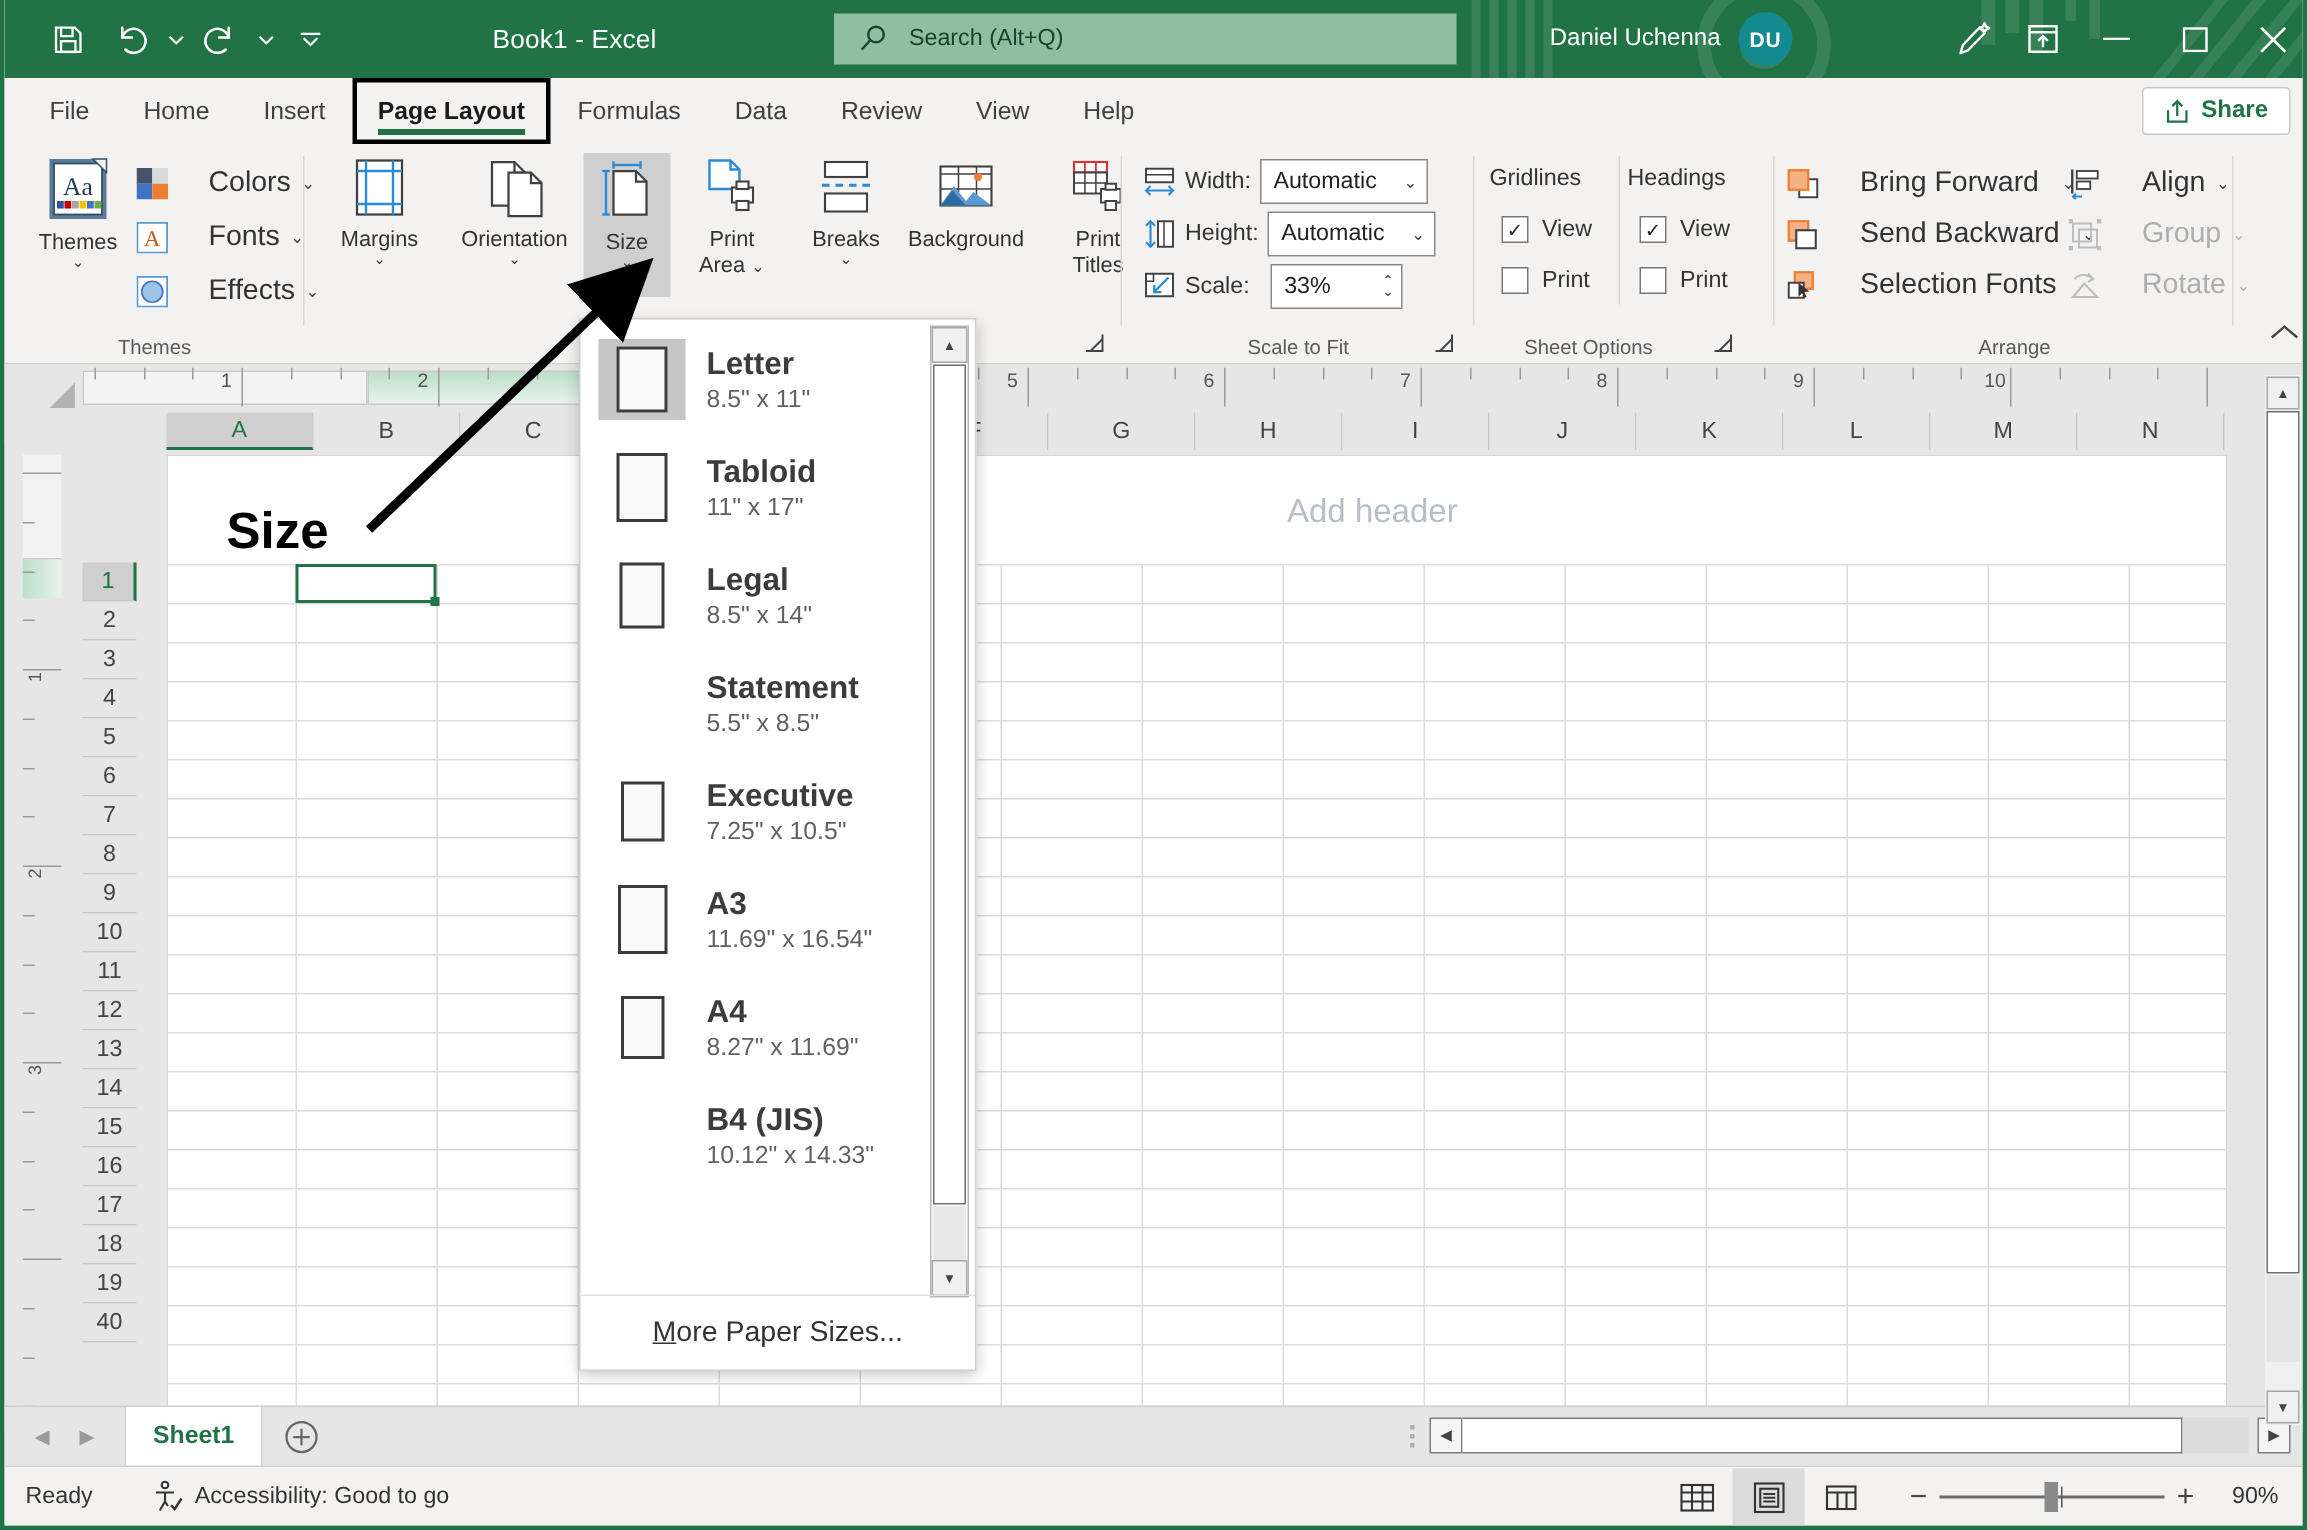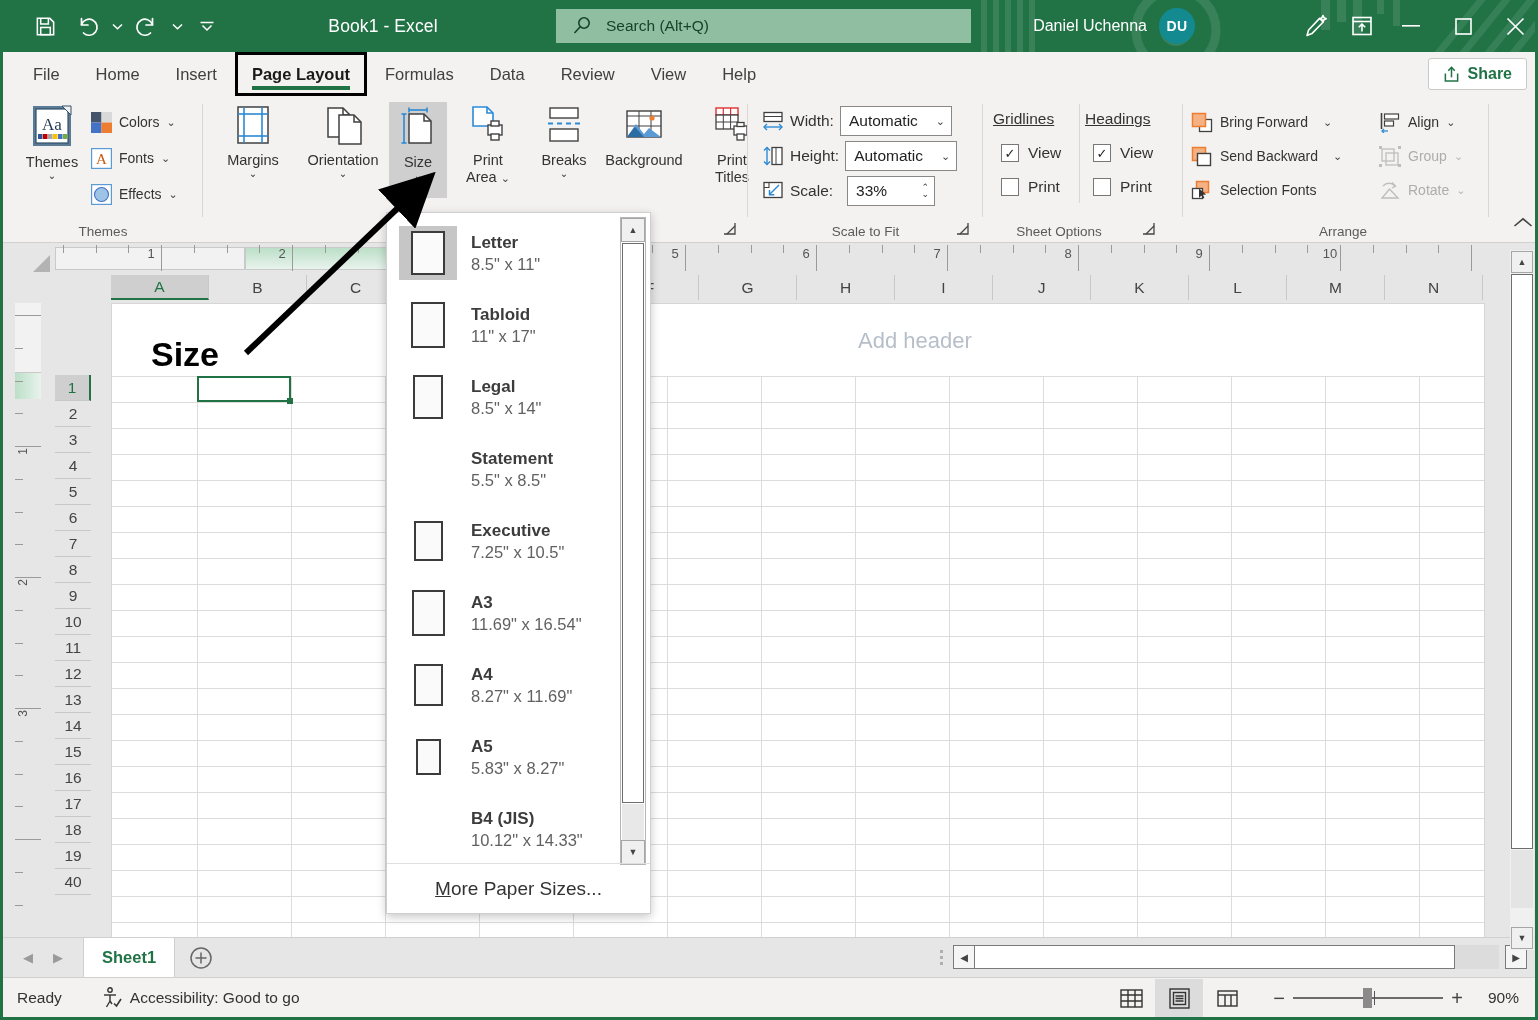--- a/index.html
+++ b/index.html
@@ -93,57 +93,57 @@
   }
   .btn-big {
     position:absolute; display:flex; flex-direction:column; align-items:center;
     width:74px; cursor:default;
   }
   .btn-big .lbl { font-size:14.5px; color:#333; text-align:center; line-height:17px; margin-top:4px;}
   .btn-big .cv { font-size:10px; color:#333; line-height:10px;}
   .btn-small {
     position:absolute; display:flex; align-items:center; gap:7px; height:32px; cursor:default;
   }
-  .btn-small .lbl { font-size:14px; color:#333; white-space:nowrap;}
+  .btn-small .lbl { font-size:19px; color:#333; white-space:nowrap;margin-left:20px;}
   .btn-small .lbl.dim { color:#adadad; }
   .chev { font-size:11px; color:#444; }
   .chev.dim { color:#b5b5b5; }
   .combo {
     border:1px solid #8a8886; background:#fff; height:30px; width:112px;
     display:flex; align-items:center; justify-content:space-between;
     padding:0 6px 0 8px; font-size:15.5px; color:#222;
   }
   .spin {
     border:1px solid #8a8886; background:#fff; height:30px; width:88px;
     display:flex; align-items:center; justify-content:space-between;
     padding:0 5px 0 8px; font-size:15.5px; color:#222;
   }
   .spin .arrows{ display:flex; flex-direction:column; line-height:7px; font-size:9px; color:#333;}
   .sf-label { font-size:15.5px; color:#333; }
   .chk-row { position:absolute; display:flex; align-items:center; gap:9px; }
   .chkbox { width:18px; height:18px; border:1px solid #777; background:#fff; display:flex; align-items:center; justify-content:center; font-size:13px; color:#222;}
-  .so-head { position:absolute; font-size:15.5px; color:#333;text-decoration:underline; }
+  .so-head { position:absolute; font-size:15.5px; color:#333; }
   .so-txt { font-size:15.5px; color:#333; }
   .collapse-ribbon { position:absolute; right:8px; top:118px; font-size:15px; color:#444; }
 
   
   .dropdown {
     position:absolute; left:383px; top:212px; width:265px; height:702px;
     background:#fff; border:1px solid #d0cece; box-shadow:0 3px 9px rgba(0,0,0,.22);
     z-index:60;
   }
   .dd-list { position:absolute; top:4px; left:0; width:247px; height:648px; overflow:hidden; }
   .dd-item {
     display:flex; align-items:center; gap:14px; padding:6px 0 6px 12px; height:72px;
   }
   .dd-item.sel .pg-wrap { background:#c6c6c6; }
   .pg-wrap { width:58px; height:54px; display:flex; align-items:center; justify-content:center; }
   .pg { border:2px solid #3b3b3b; background:#fafafa; }
   .dd-text { display:flex; flex-direction:column; gap:2px; }
-  .dd-name { font-size:17px; font-weight:bold; color:#3c3c3c; }
+  .dd-name { font-size:21px; font-weight:bold; color:#3c3c3c; }
   .dd-dim { font-size:16.5px; color:#616161; }
   .dd-sb {
     position:absolute; top:4px; right:4px; width:26px; height:648px;
     background:#fff; border:1px solid #b5b5b5;
   }
   .dd-sb-arrow {
     position:absolute; left:0; width:24px; height:24px; background:#f0f0f0;
     display:flex; align-items:center; justify-content:center; font-size:9px; color:#444;
     border:1px solid #a6a6a6;
   }
@@ -953,29 +953,20 @@
         <div class="dd-item">
           <div class="pg-wrap">
             <div class="pg" style="width: 29px; height: 42px;"></div>
           </div>
           <div class="dd-text">
             <div class="dd-name">A4</div>
             <div class="dd-dim">8.27" x 11.69"</div>
           </div>
         </div>
         <div class="dd-item">
-          <div class="pg-wrap">
-            <div class="pg" style="width: 25px; height: 36px;"></div>
-          </div>
-          <div class="dd-text">
-            <div class="dd-name">A5</div>
-            <div class="dd-dim">5.83" x 8.27"</div>
-          </div>
-        </div>
-        <div class="dd-item">
           <div class="pg-wrap"></div>
           <div class="dd-text">
             <div class="dd-name">B4 (JIS)</div>
             <div class="dd-dim">10.12" x 14.33"</div>
           </div>
         </div>
       </div>
     <div class="dd-sb">
       <div class="dd-sb-arrow" style="top:0;">▲</div>
       <div class="dd-sb-thumb"></div>

